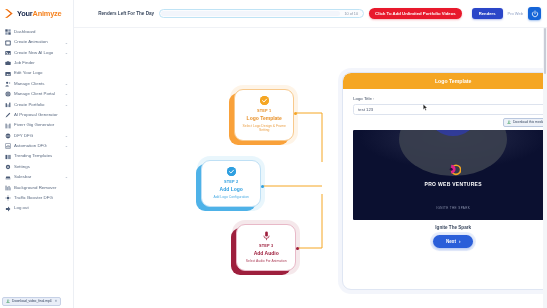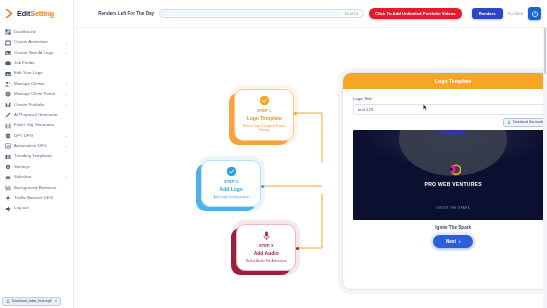--- a/index.html
+++ b/index.html
@@ -197,21 +197,21 @@
 
   <aside class="sidebar">
     <div class="brand">
       <span class="brand-mark">
         <svg width="11" height="11" viewBox="0 0 11 11">
           <path d="M1 1 L6.5 5.5 L1 10 L3.2 10 L8.7 5.5 L3.2 1 Z" fill="#f5821f"></path>
           <path d="M4.3 2.4 L7.4 5.5 L4.3 8.6" fill="none" stroke="#e05a1a" stroke-width="0.8"></path>
         </svg>
       </span>
       <span class="brand-text">
-        <span class="b1">Edit</span><span class="b2">Setting</span>
+        <span class="b1">Your</span><span class="b2">Animyze</span>
       </span>
     </div>
 
     <nav class="nav">
       <div class="nav-item">
         <span class="nav-ico">
             <svg width="6" height="6" viewBox="0 0 10 10">
               <rect x="0.5" y="0.5" width="4" height="4" fill="#4a5a75"></rect>
               <rect x="5.5" y="0.5" width="4" height="4" fill="#8c9ab0"></rect>
               <rect x="0.5" y="5.5" width="4" height="4" fill="#8c9ab0"></rect>

